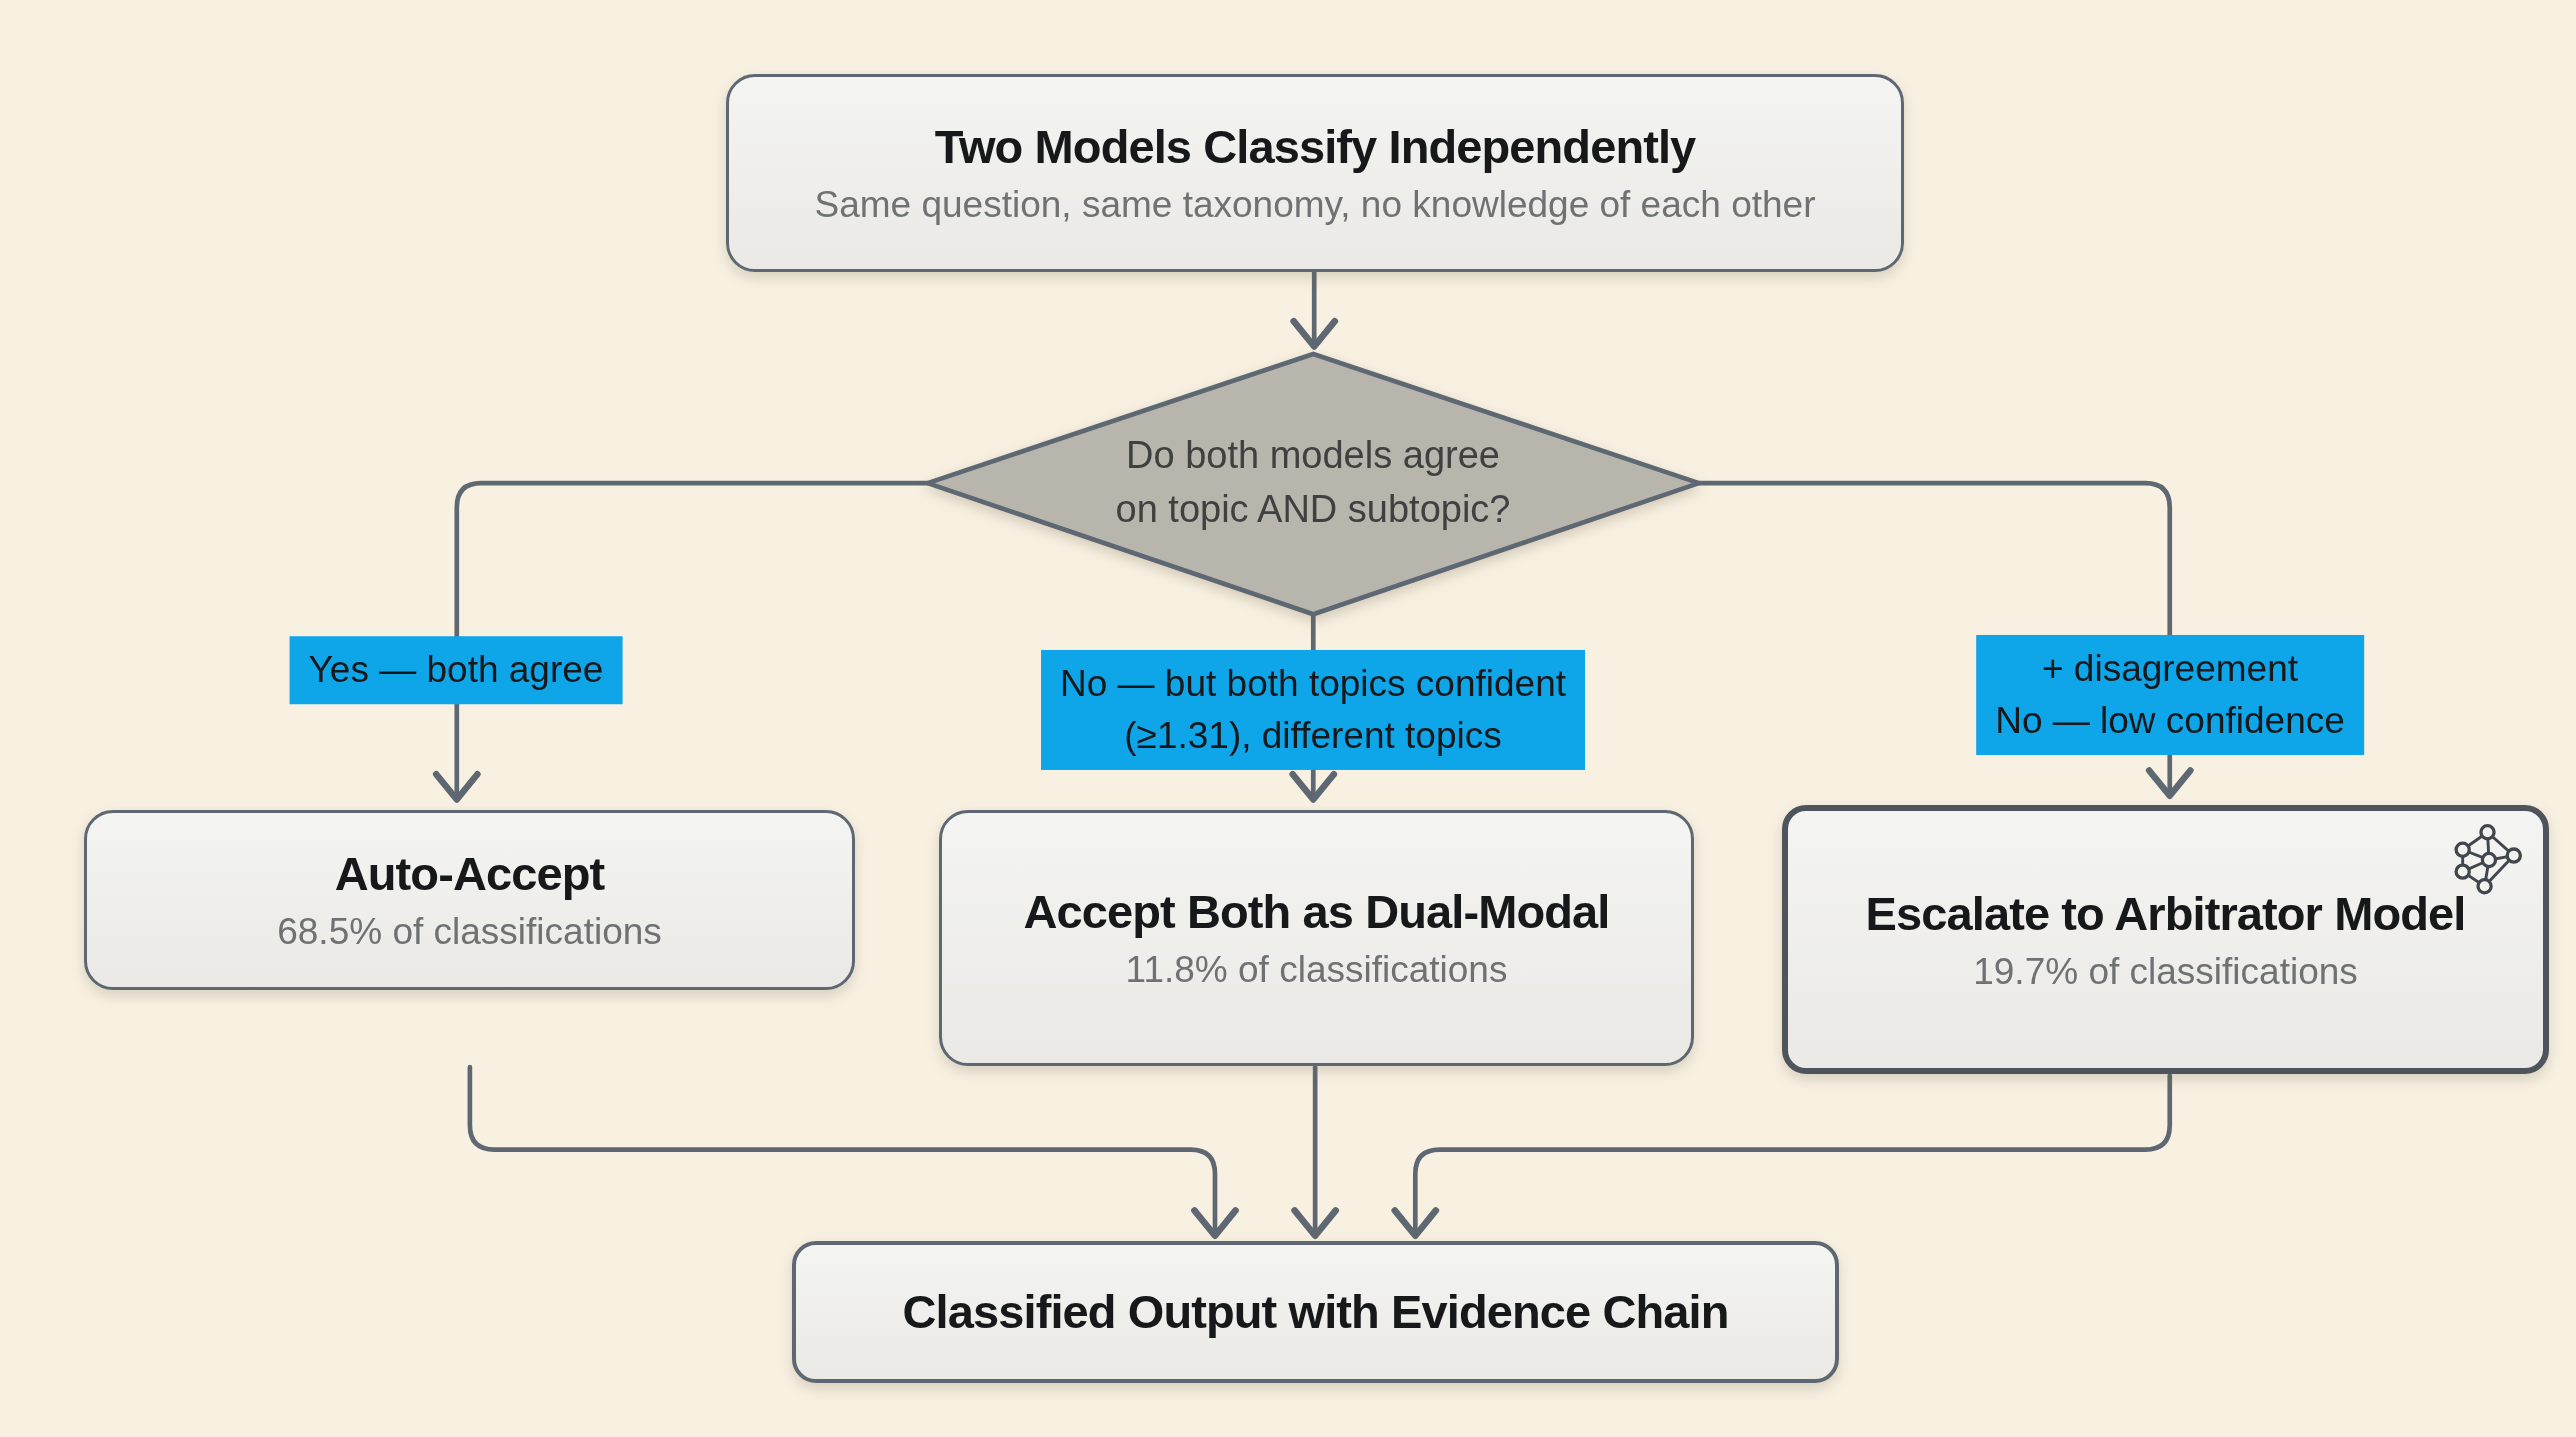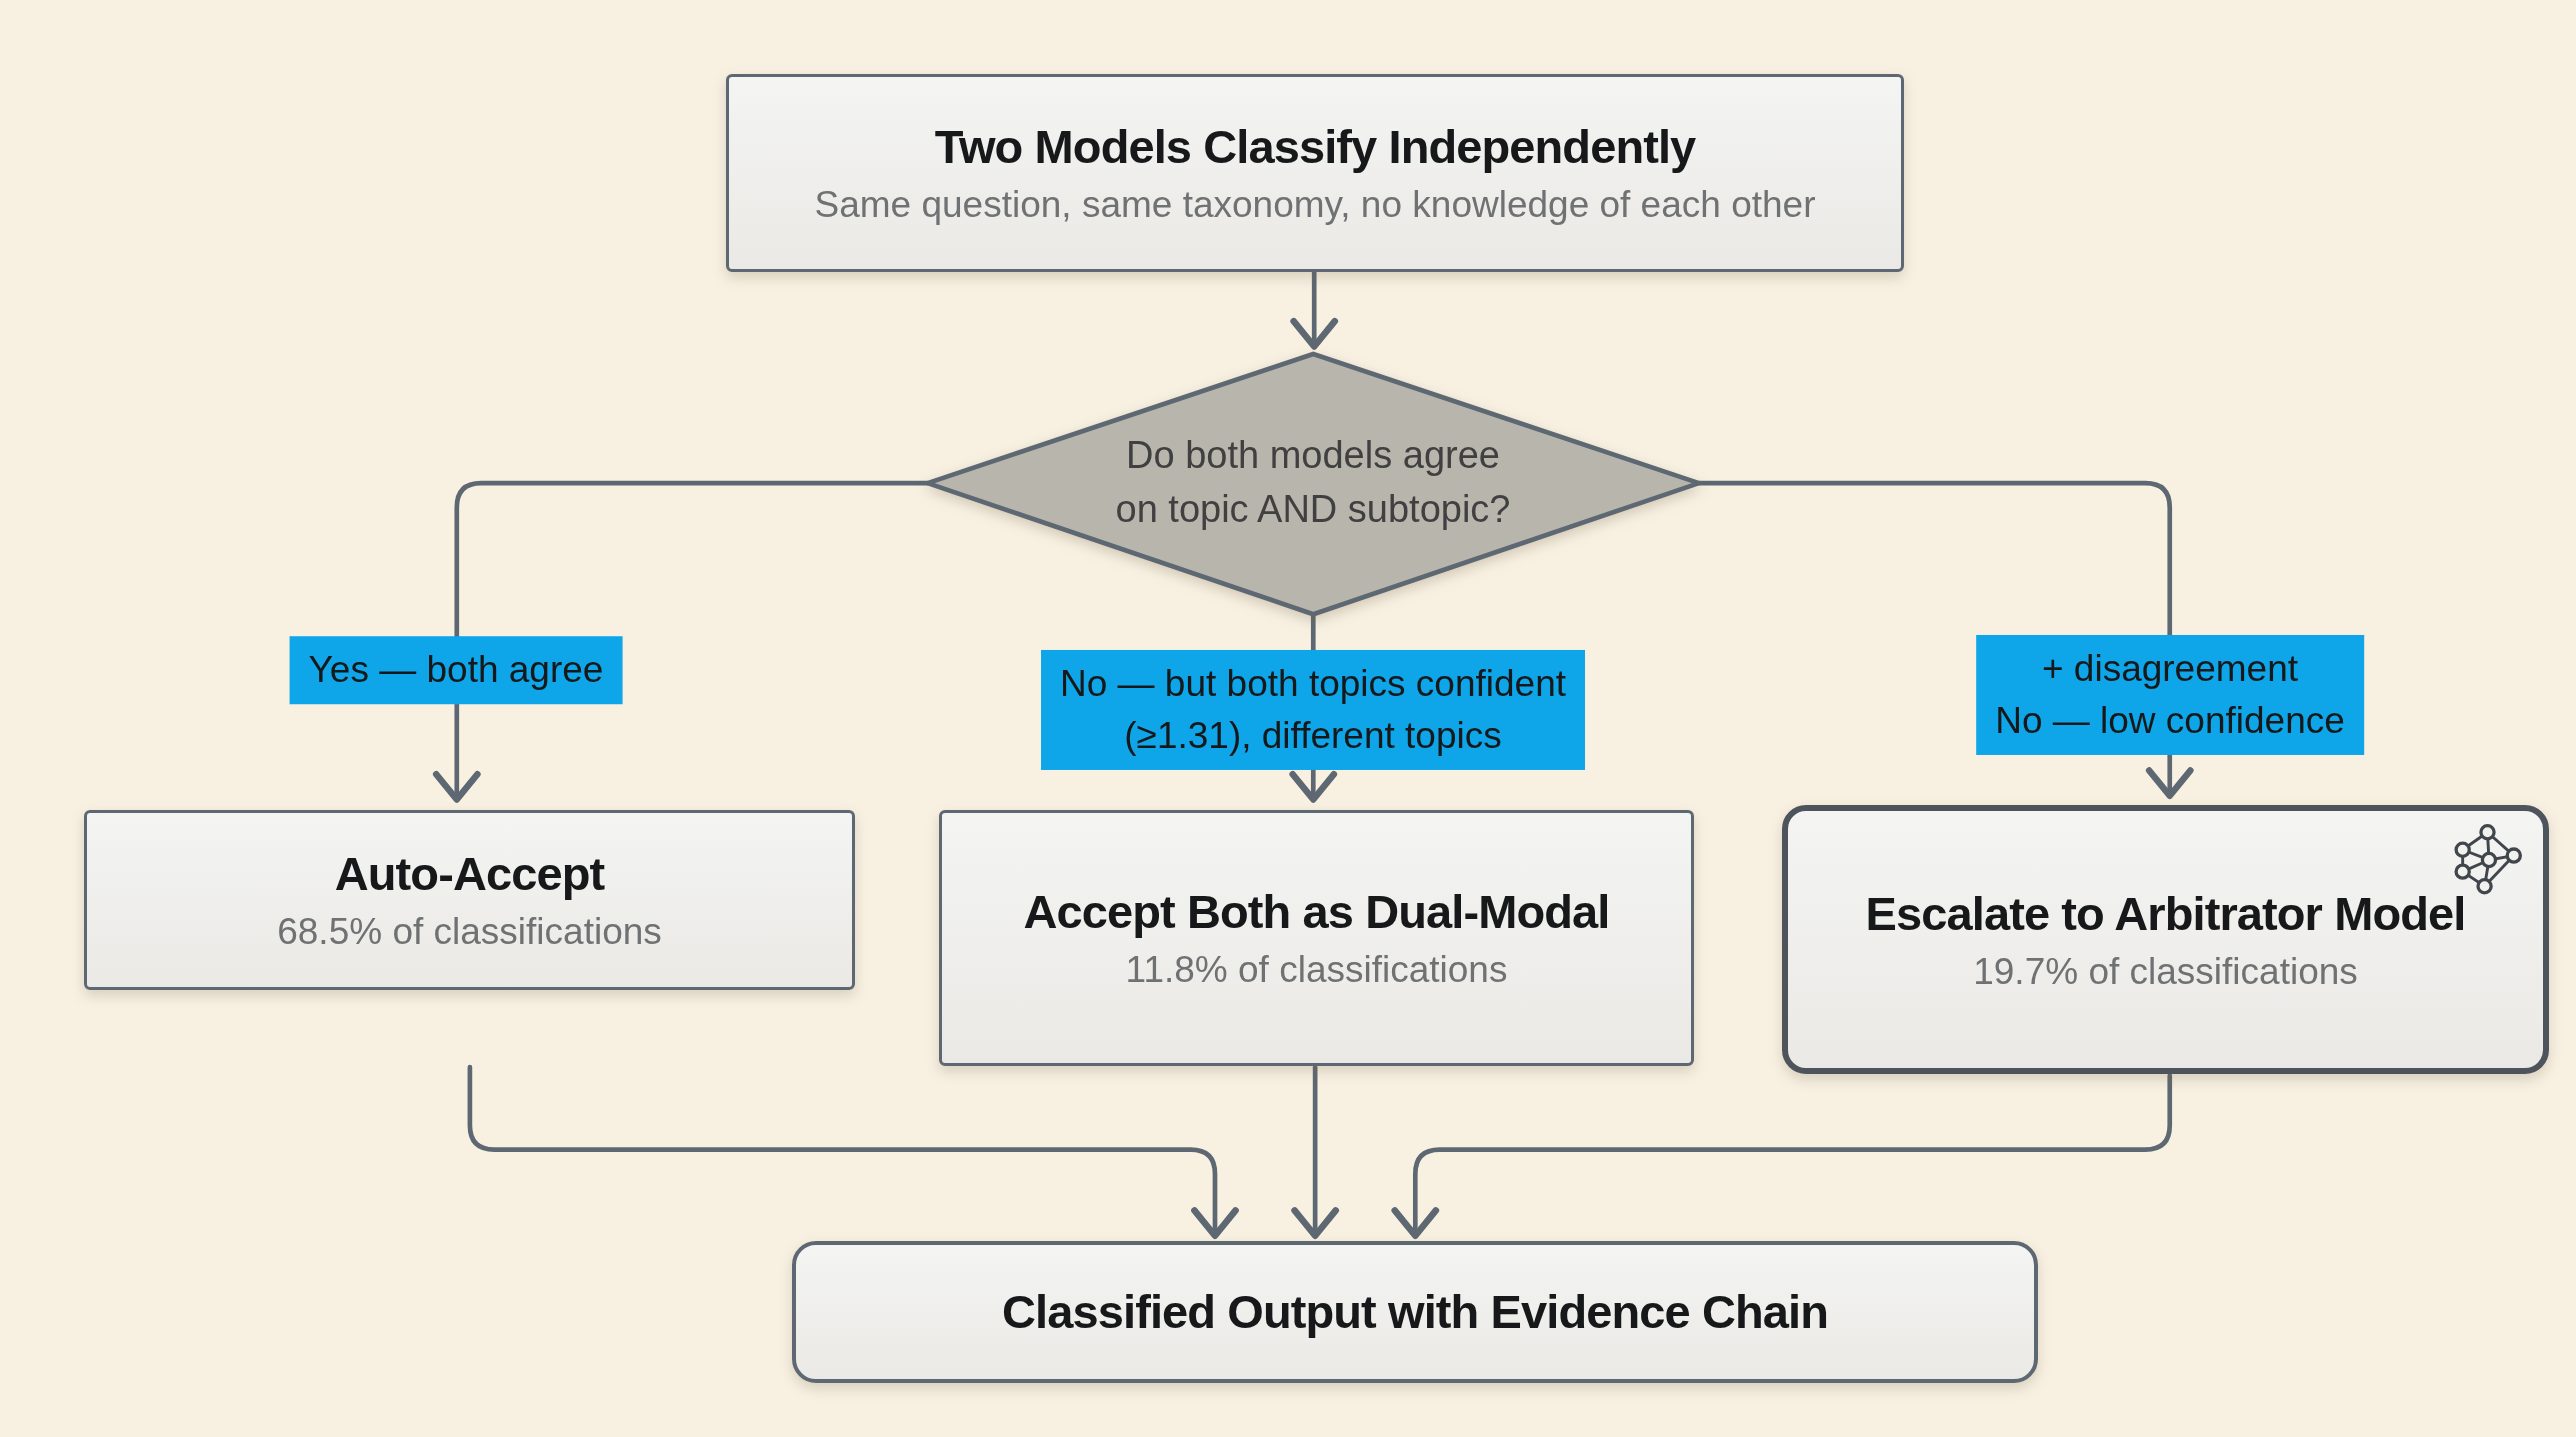--- a/index.html
+++ b/index.html
@@ -8,21 +8,21 @@
     width:2576px;height:1438px;
     background:#f8f1e2;
     font-family:"Liberation Sans", sans-serif;
     overflow:hidden;
   }
   #connectors{position:absolute;left:0;top:0;width:2576px;height:1438px;}
   .node{
     position:absolute;
     box-sizing:border-box;
     border:3.7px solid #5e6872;
-    border-radius:6px;
+    border-radius:29px;
     background:linear-gradient(180deg,#f4f4f2 0%,#eae9e6 100%);
     box-shadow:0 5.6px 13px rgba(110,95,70,0.22);
     display:flex;flex-direction:column;align-items:center;justify-content:center;
     text-align:center;
   }
   .node-title{
     font-size:47px;font-weight:bold;color:#17181a;letter-spacing:-0.9px;line-height:1.15;
   }
   .node-sub{
     font-size:37px;color:#6f7173;margin-top:11.2px;line-height:1.1;
@@ -131,18 +131,18 @@
         <circle cx="16" cy="68" r="9"></circle>
         <circle cx="52" cy="52" r="9"></circle>
         <circle cx="86" cy="46" r="9"></circle>
         <circle cx="46" cy="88" r="9"></circle>
       </g>
     </svg>
     <div class="node-title">Escalate to Arbitrator Model</div>
     <div class="node-sub">19.7% of classifications</div>
   </div>
 
-  <div class="node" id="end-node" style="left:792px;top:1241px;width:1246px;height:142px;">
+  <div class="node" id="end-node" style="left:792px;top:1241px;width:1047px;height:142px;">
     <div class="node-title">Classified Output with Evidence Chain</div>
   </div>
 
 </div>
 
 
 </body></html>

